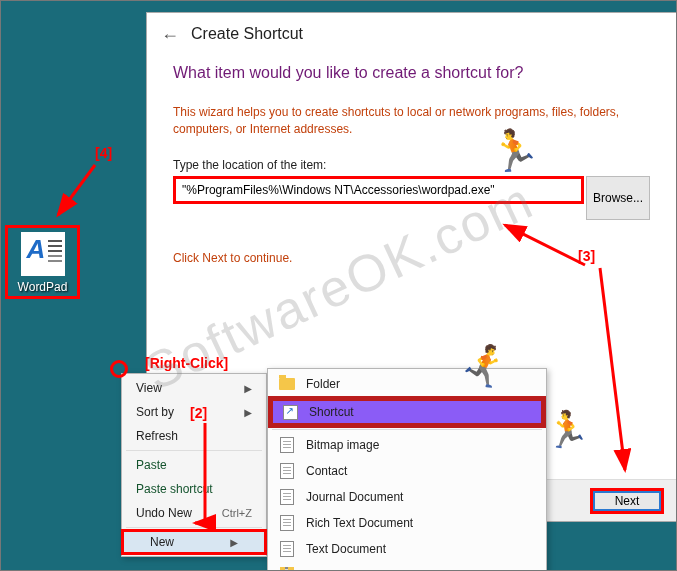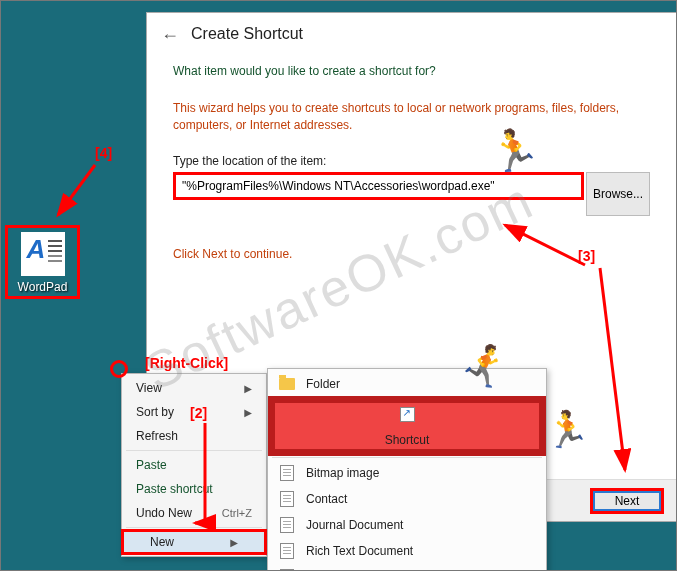--- a/index.html
+++ b/index.html
@@ -11,42 +11,42 @@
     .desktop-icon .icon-img::before { content: "A"; position: absolute; left: 6px; top: 2px; font-size: 26px; font-weight: bold; color: #1e6bc7; font-style: italic; }
     .desktop-icon .icon-img::after { content: ""; position: absolute; right: 3px; top: 8px; width: 14px; height: 2px; background: #555; box-shadow: 0 5px 0 #555, 0 10px 0 #555, 0 15px 0 #888, 0 20px 0 #888; }
     .desktop-icon .label { color: #fff; font-size: 12px; text-shadow: 1px 1px 2px #000; }
     
     
     .wizard { position: absolute; left: 146px; top: 12px; width: 531px; height: 510px; background: #fff; border: 1px solid #aaa; }
     .wizard-header { display: flex; align-items: center; padding: 10px 14px; gap: 12px; }
     .back-arrow { font-size: 18px; color: #555; }
     .wizard-title { font-size: 16px; color: #222; }
     .wizard-body { padding: 10px 26px; }
-    .wizard-heading { color: #14532d; font-size: 12px; font-weight: 400; margin-bottom: 22px; }
+    .wizard-heading { color: #701a75; font-size: 16px; font-weight: 400; margin-bottom: 22px; }
     .wizard-text { font-size: 12px; color: #c2410c; margin-bottom: 20px; line-height: 1.4; }
     .field-label { font-size: 12px; color: #222; margin-bottom: 4px; }
     .field-row { display: flex; gap: 2px; }
     .location-input { flex: 1; border: 3px solid red; padding: 4px 6px; font-size: 12px; height: 28px; background: #fff; }
     .browse-btn { width: 64px; height: 44px; background: #e8e8e8; border: 1px solid #bbb; font-size: 12px; }
     .wizard-footer { position: absolute; bottom: 0; left: 0; right: 0; height: 42px; background: #efefef; border-top: 1px solid #ddd; display: flex; justify-content: flex-end; align-items: center; padding-right: 12px; }
     .next-btn { width: 74px; height: 26px; background: #e8e8e8; border: 3px solid red; outline: 2px solid #2a78d0; outline-offset: -5px; font-size: 12px; }
     
     
     .ctx-menu { position: absolute; left: 121px; top: 373px; width: 146px; background: #f5f5f5; border: 1px solid #b5b5b5; box-shadow: 2px 2px 6px rgba(0,0,0,.25); padding: 2px 0; font-size: 12px; }
     .ctx-item { padding: 5px 14px; display: flex; justify-content: space-between; align-items: center; color: #222; }
     .ctx-item.disabled { color: #14532d; }
     .ctx-item.highlight { background: #d8e6f2; border: 3px solid red; margin: -1px; padding: 3px 26px; }
     .ctx-sep { height: 1px; background: #ddd; margin: 2px 4px; }
     .ctx-arrow { font-size: 10px; color: #555; }
     .ctx-shortcut { color: #666; font-size: 11px; }
     
     
     .submenu { position: absolute; left: 267px; top: 368px; width: 280px; background: #fcfcfc; border: 1px solid #b5b5b5; box-shadow: 2px 2px 6px rgba(0,0,0,.25); padding: 2px 0; font-size: 12px; }
     .sub-item { padding: 4px 10px; display: flex; align-items: center; gap: 10px; color: #222; }
-    .sub-item.highlight { border: 7px solid #b91c1c; margin: -1px 0; padding: 2px 8px; background: #ef4444; flex-direction: column; }
+    .sub-item.highlight { border: 5px solid #b91c1c; margin: -1px 0; padding: 2px 8px; background: #8b5cf6; }
     .sub-icon { width: 18px; height: 18px; flex-shrink: 0; display: inline-flex; align-items: center; justify-content: center; }
     .ic-folder { background: #f5c649; border-radius: 1px; width: 16px; height: 12px; position: relative; }
     .ic-folder::before { content: ""; position: absolute; top: -3px; left: 0; width: 7px; height: 3px; background: #f5c649; }
     .ic-shortcut { background: #fff; border: 1px solid #888; position: relative; width: 15px; height: 15px; }
     .ic-shortcut::after { content: "↗"; position: absolute; font-size: 10px; color: #1565c0; left: 2px; top: -1px; }
     .ic-generic { border: 1px solid #888; background: #fff; width: 14px; height: 16px; position: relative; }
     .ic-generic::after { content: ""; position: absolute; top: 3px; left: 2px; width: 8px; height: 1px; background: #aaa; box-shadow: 0 3px 0 #aaa, 0 6px 0 #aaa; }
     .ic-zip { background: #f5c649; width: 14px; height: 16px; position: relative; }
     .ic-zip::after { content: ""; position: absolute; left: 5px; top: 0; width: 3px; height: 16px; background: repeating-linear-gradient(#888, #888 2px, #ddd 2px, #ddd 4px); }
     

